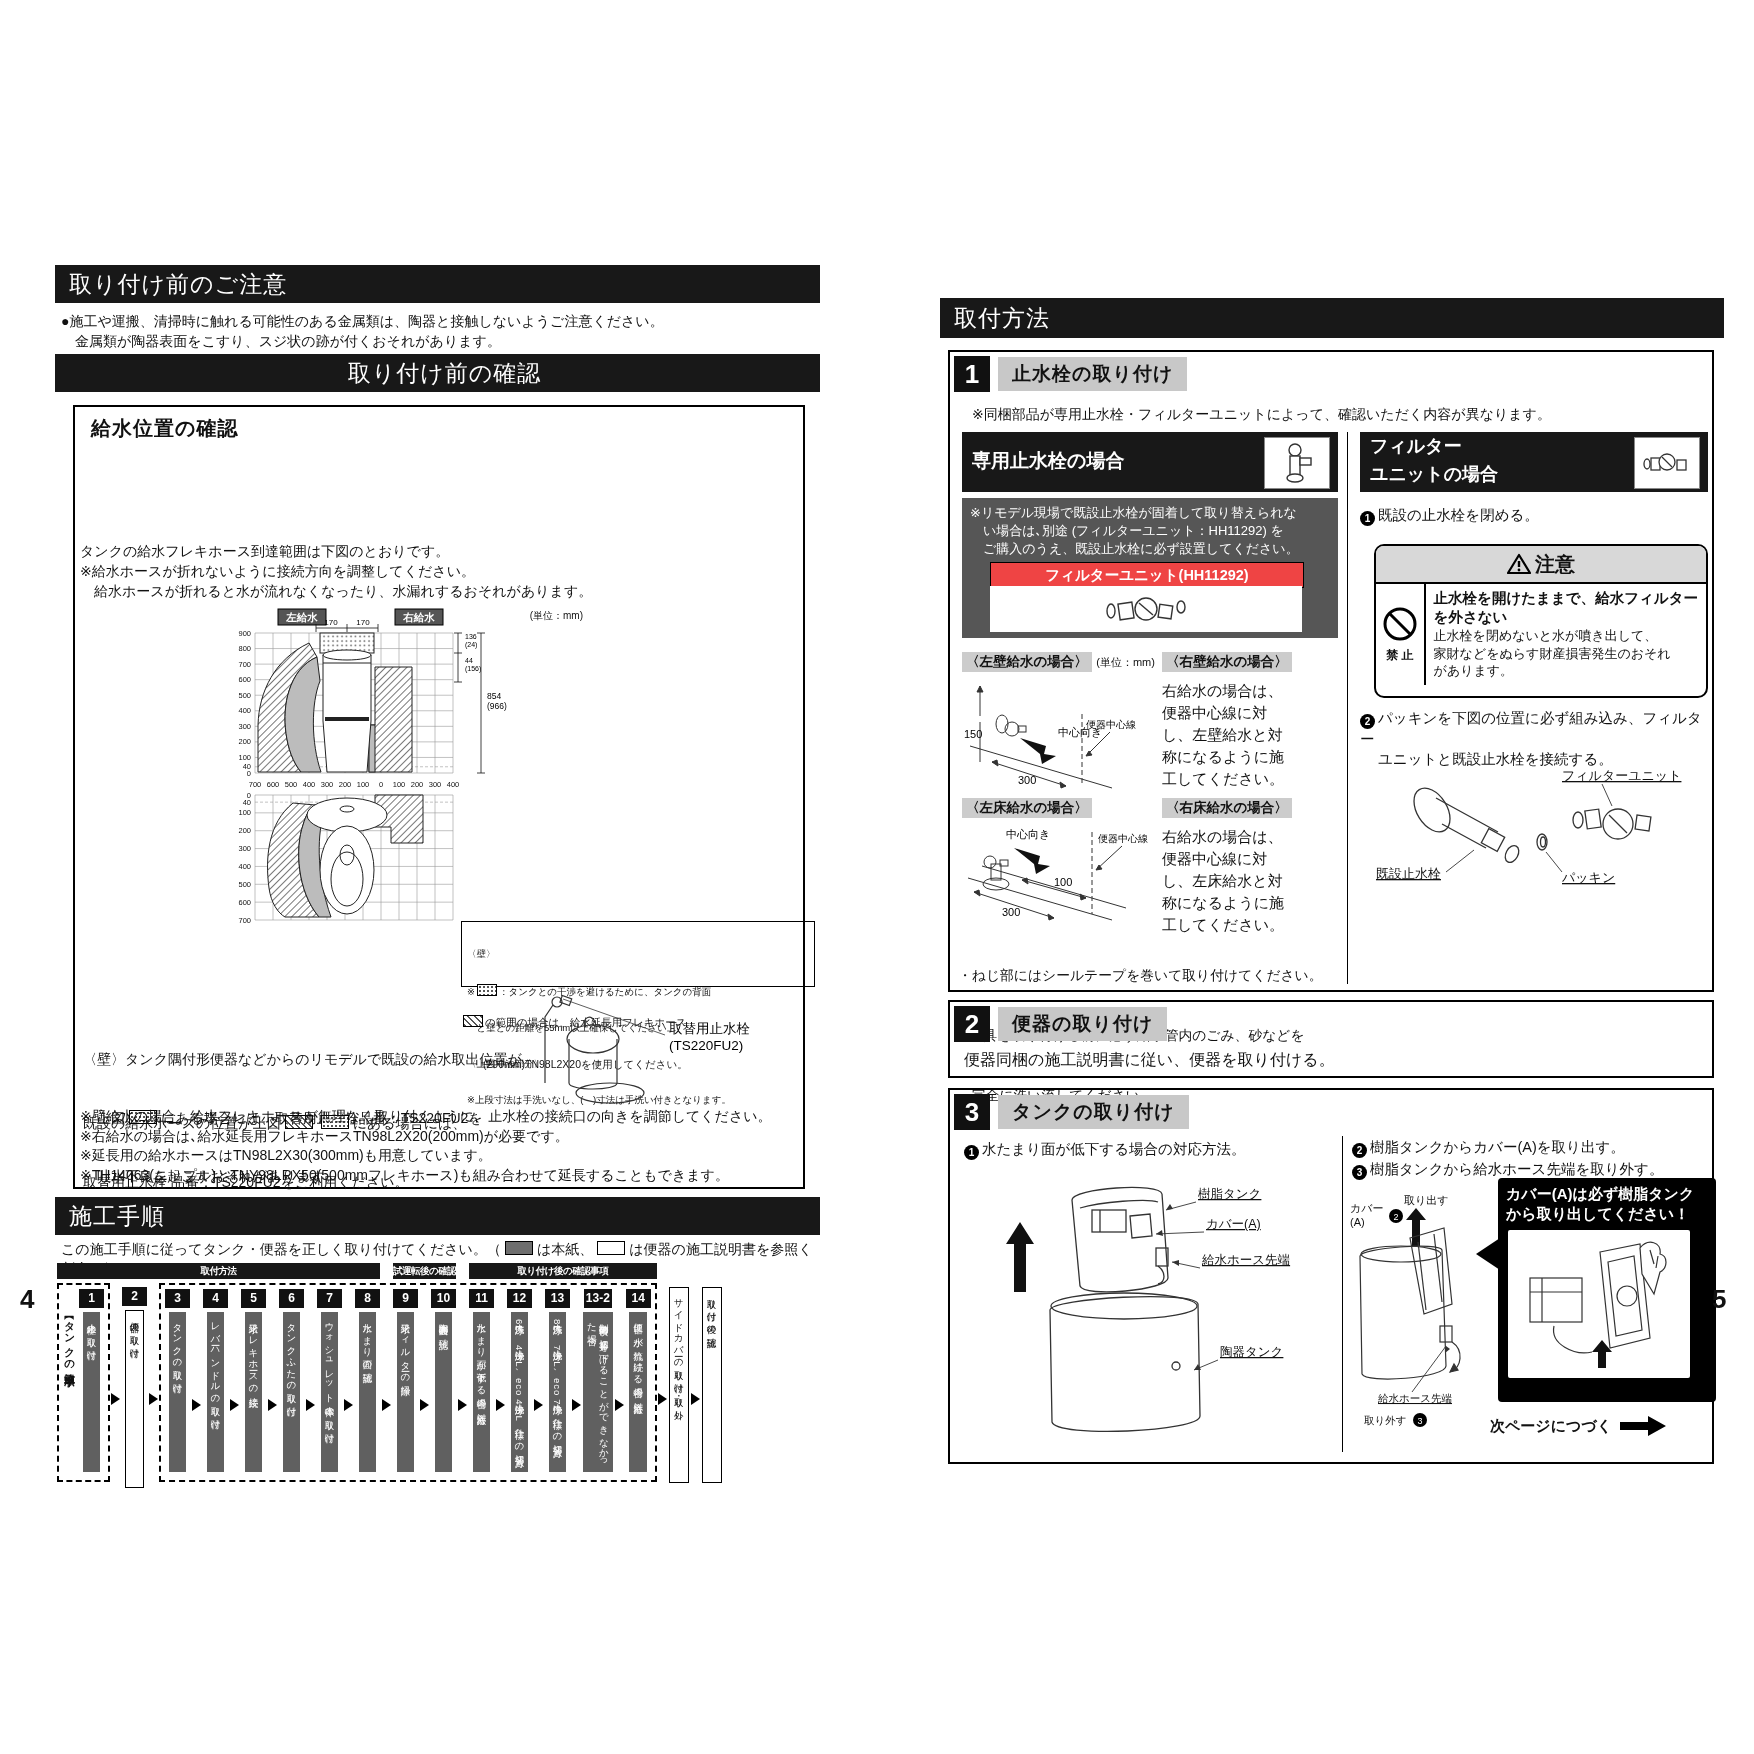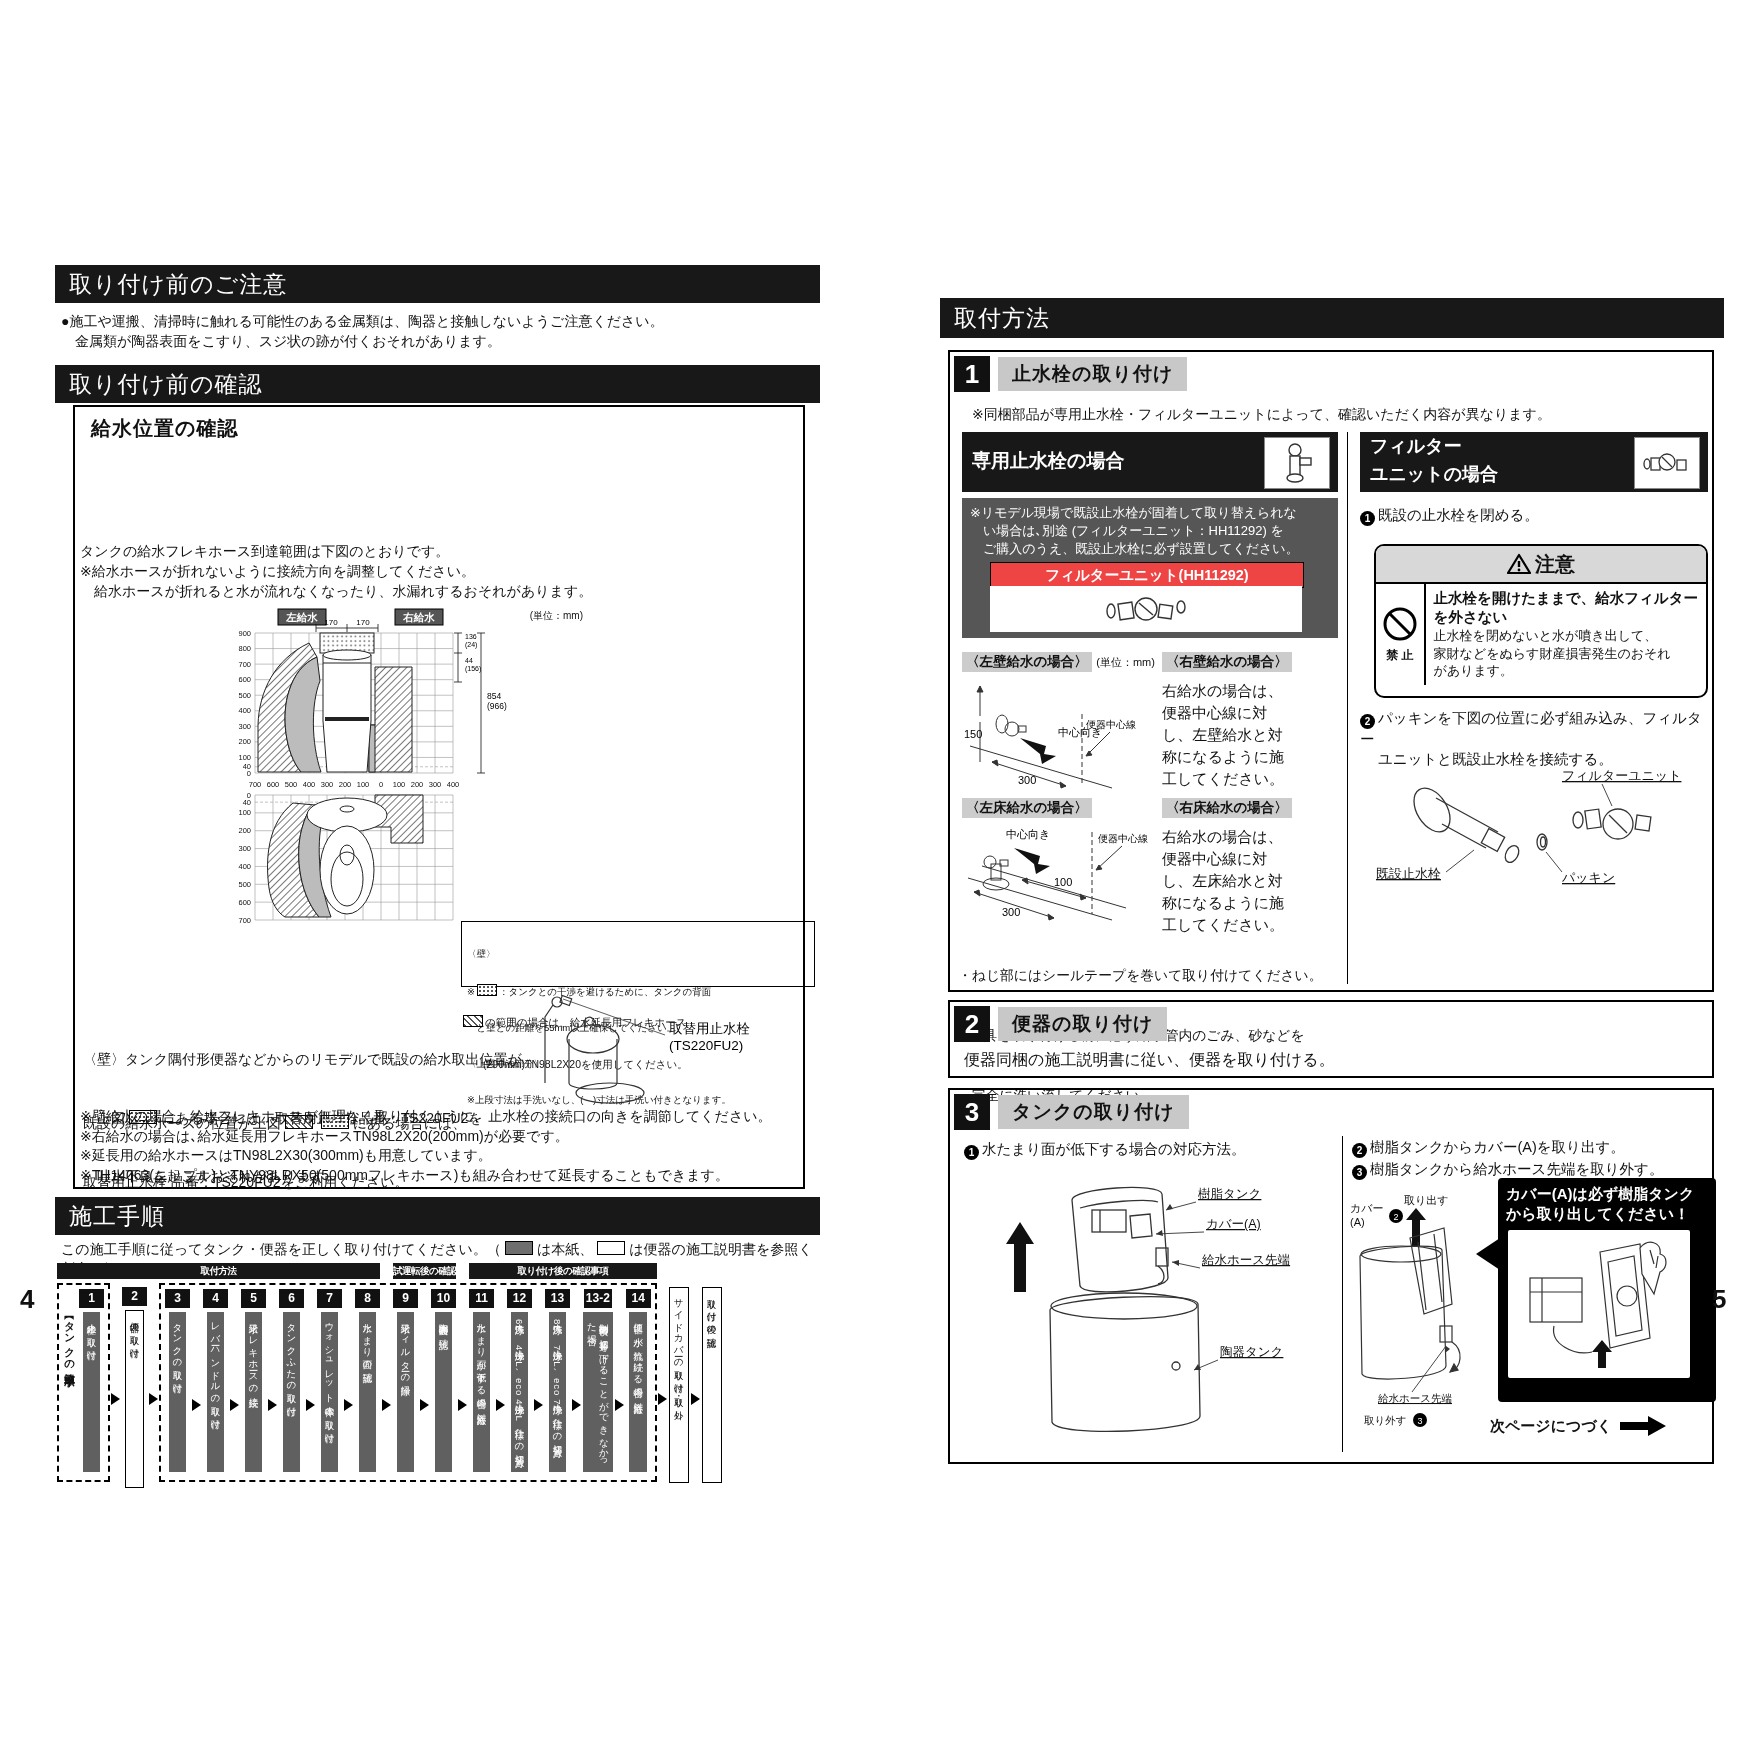--- a/index.html
+++ b/index.html
@@ -54,21 +54,21 @@
 </head>
 <body>
 
 <div class="sheet">
 
   <div class="abs" style="left:55px;top:265px;width:765px;height:1240px;">
 
     <div class="abs bar-header" style="left:0;top:0;width:751px;height:38px;">取り付け前のご注意</div>
     <div class="abs txt" style="left:6px;top:46px;"><div>●施工や運搬、清掃時に触れる可能性のある金属類は、陶器と接触しないようご注意ください。</div><div>　金属類が陶器表面をこすり、スジ状の跡が付くおそれがあります。</div></div>
 
-    <div class="abs bar-header" style="left:0;top:100px;width:751px;height:38px;">取り付け前の確認</div>
+    <div class="abs bar-header" style="left:0;top:89px;width:751px;height:38px;text-align:center;">取り付け前の確認</div>
 
     <div class="abs border-box" style="left:18px;top:140px;width:728px;height:780px;">
       <div class="abs" style="left:16px;top:8px;font-size:20px;font-weight:bold;letter-spacing:1px;">給水位置の確認</div>
       <div class="abs txt" style="left:5px;top:134px;"><div>タンクの給水フレキホース到達範囲は下図のとおりです。</div><div>※給水ホースが折れないように接続方向を調整してください。</div><div>　給水ホースが折れると水が流れなくなったり、水漏れするおそれがあります。</div></div>
 
       <svg class="abs" style="left:148px;top:196px;" width="366" height="330" viewBox="0 0 366 330">
         <defs>
           <pattern id="hatch" width="5" height="5" patternTransform="rotate(45)" patternUnits="userSpaceOnUse">
             <rect width="5" height="5" fill="#fff"></rect>
               <line x1="0" y1="0" x2="0" y2="5" stroke="#555" stroke-width="1.6"></line>

